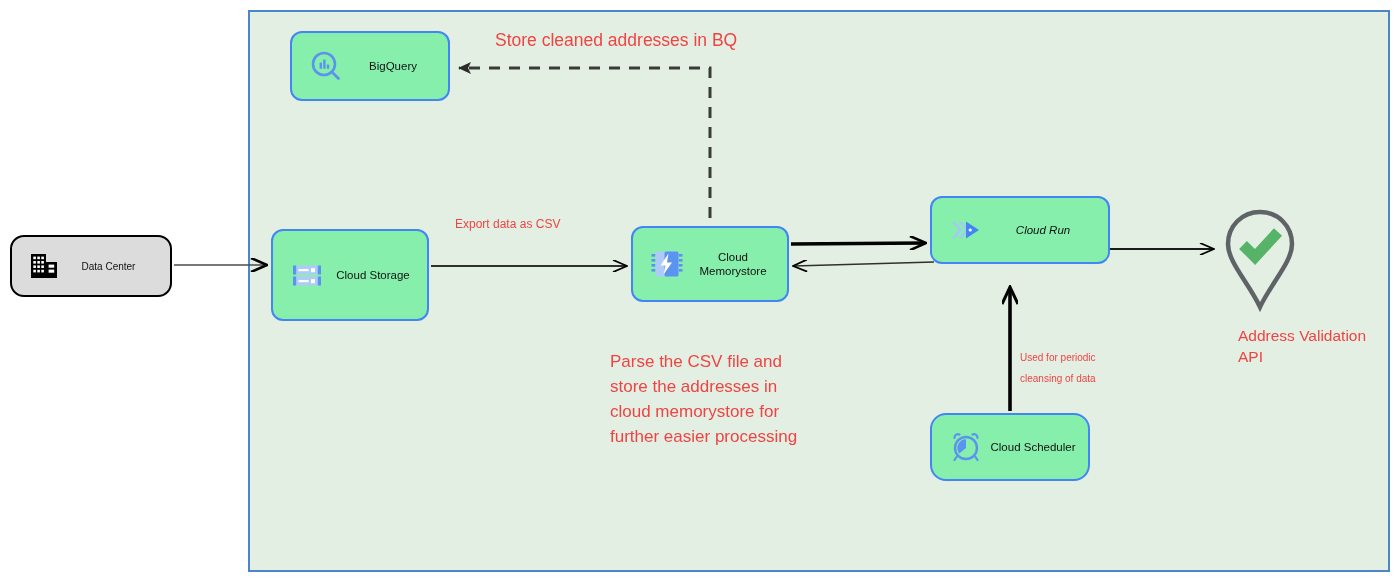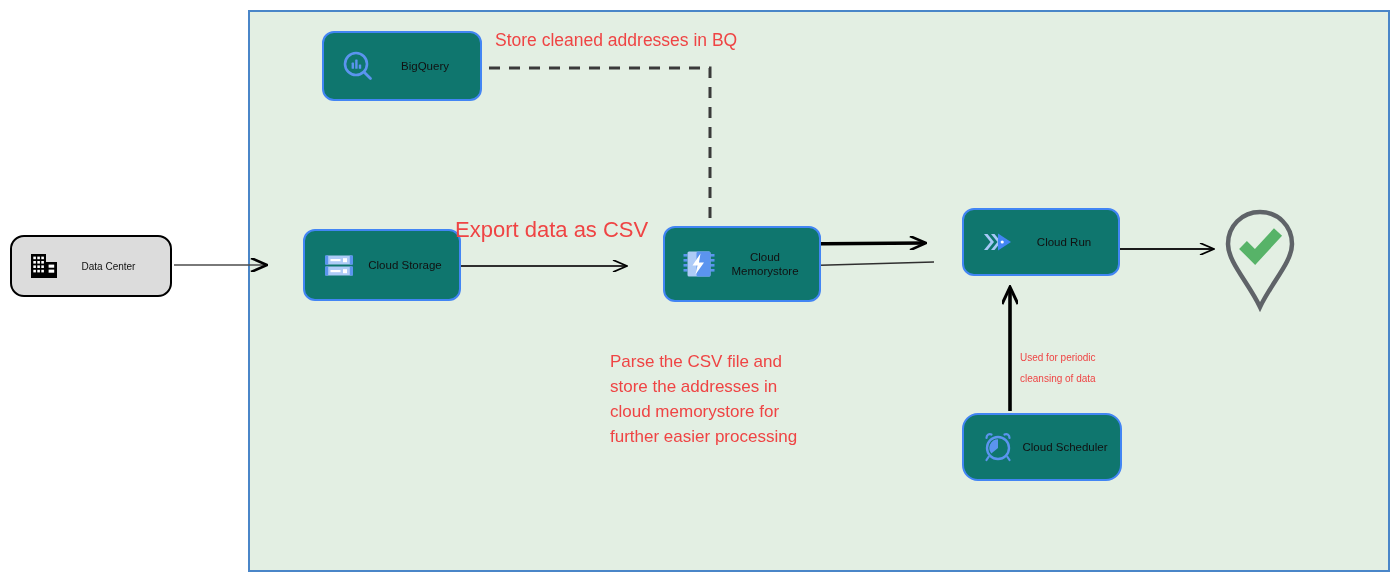--- a/index.html
+++ b/index.html
@@ -40,23 +40,22 @@
   }
   
   .node {
     position: absolute;
     box-sizing: border-box;
     display: flex;
     align-items: center;
     border-radius: 12px;
   }
   .gcp-node {
-    background: #0f766e;
+    background: #86efac;
     border: 2px solid #4285f4;
-    margin-left: 32px;
   }
   .gcp-node .node-icon {
     flex: 0 0 auto;
     width: 36px;
     height: 36px;
     margin-left: 16px;
     display: flex;
     align-items: center;
     justify-content: center;
   }
@@ -87,33 +86,33 @@
   }
   .dc-node .node-label {
     flex: 1 1 auto;
     text-align: center;
     font-size: 10px;
     color: #111111;
     padding-right: 12px;
   }
   
   .n-bigquery   { left: 290px;  top: 31px;  width: 160px; height: 70px; }
-  .n-storage    { left: 271px;  top: 229px; width: 158px; height: 72px; }
+  .n-storage    { left: 271px;  top: 229px; width: 158px; height: 92px; }
   .n-memstore   { left: 631px;  top: 226px; width: 158px; height: 76px; }
-  .n-cloudrun   { left: 930px;  top: 208px; width: 158px; height: 68px; }
+  .n-cloudrun   { left: 930px;  top: 196px; width: 180px; height: 68px; font-style: italic; }
   .n-scheduler  { left: 930px;  top: 413px; width: 160px; height: 68px; border-radius: 16px; }
 
   
   .free-text {
     position: absolute;
     color: #ef4444;
     white-space: pre-line;
   }
   .t-store-bq      { left: 495px;  top: 30px;  font-size: 17.5px; }
-  .t-export-csv    { left: 455px;  top: 217px; font-size: 22px; }
+  .t-export-csv    { left: 455px;  top: 217px; font-size: 12px; }
   .t-upload        { left: 268px;  top: 331px; font-size: 17px; line-height: 25px; }
   .t-parse         { left: 610px;  top: 349px; font-size: 17px; line-height: 25px; }
   .t-periodic      { left: 1020px; top: 347px; font-size: 10px; line-height: 21px; }
   .t-avapi         { left: 1238px; top: 325px; font-size: 15.5px; line-height: 21px; }
 </style>
 </head>
 <body>
 
 <div id="canvas">
 
@@ -284,14 +283,16 @@
 
 
   <div class="free-text t-parse">Parse the CSV file and
 store the addresses in
 cloud  memorystore for
 further easier processing</div>
 
   <div class="free-text t-periodic">Used for periodic
 cleansing of data</div>
 
+  <div class="free-text t-avapi">Address Validation
+API</div>
 
 </div>
 
 </body></html>

